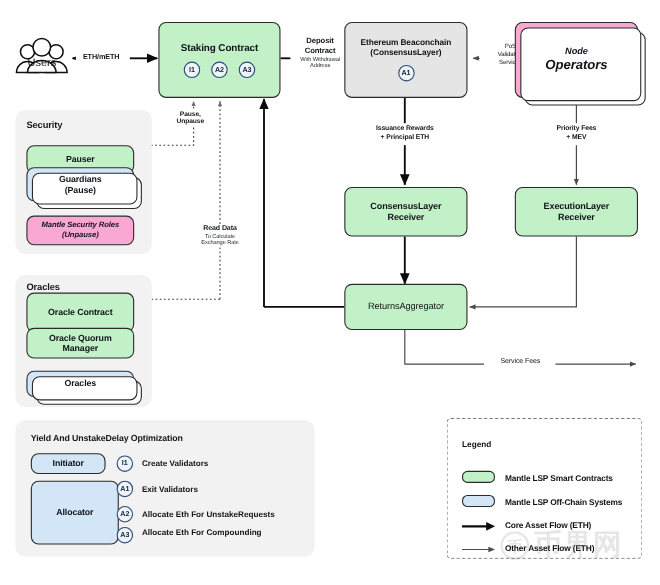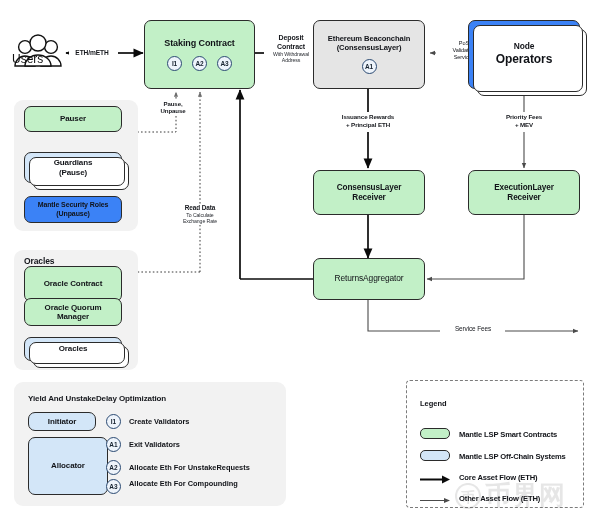--- a/index.html
+++ b/index.html
@@ -16,21 +16,21 @@
   .node{
     position:absolute;box-sizing:border-box;
     border:1px solid #2b2b2b;border-radius:7px;
     display:flex;flex-direction:column;align-items:center;justify-content:center;
     text-align:center;line-height:1.18;
     font-weight:700;letter-spacing:-0.1px;
   }
   .green{background:#c2f0c7;}
   .blue{background:#d3e6f8;}
   .grey{background:#e5e5e5;}
-  .white{background:#3b82f6;}
+  .white{background:#f9a8d4;font-style:italic;}
 
   
   .stack::before,.stack::after{
     content:"";position:absolute;box-sizing:border-box;
     border:1px solid #2b2b2b;border-radius:7px;background:#fff;
     z-index:-2;
   }
   .stack::before{left:4px;top:4px;right:-4px;bottom:-4px;}
   .stack::after{left:8px;top:8px;right:-8px;bottom:-8px;z-index:-3;}
   .stack{z-index:2;}
@@ -151,21 +151,21 @@
       <g fill="#fff" stroke="#111" stroke-width="1.4">
         <circle cx="13" cy="17" r="6.4"></circle>
         <path d="M3 36 a10 10 0 0 1 20 0 z"></path>
         <circle cx="39" cy="17" r="6.4"></circle>
         <path d="M29 36 a10 10 0 0 1 20 0 z"></path>
         <circle cx="26" cy="13" r="8"></circle>
         <path d="M13 36 a13 11 0 0 1 26 0 z"></path>
       </g>
     </svg>
   </div>
-  <div class="abs" style="left:12px;top:52px;width:52px;font-size:12px;font-weight:400;color:#111;">Users</div>
+  <div class="abs" style="left:12px;top:52px;width:52px;text-align:center;font-size:10px;font-weight:400;color:#111;">Users</div>
 
   <div class="node green" style="left:144px;top:20px;width:111px;height:69px;">
     <div style="font-size:9px;font-weight:700;">Staking Contract</div>
     <div style="display:flex;gap:10px;margin-top:8px;">
       <div class="badge-inline">I1</div>
       <div class="badge-inline">A2</div>
       <div class="badge-inline">A3</div>
     </div>
   </div>
 
@@ -230,21 +230,21 @@
 
   <div class="lbl" style="left:171px;top:204px;width:58px;font-size:6.4px;">
     <span>Read Data</span>
     <span class="sub">To Calculate</span>
     <span class="sub">Exchange Rate</span>
   </div>
 
   <div class="panel" style="left:14px;top:100px;width:124px;height:131px;"></div>
   <div class="panel-title" style="left:24px;top:108px;">Security</div>
 
-  <div class="node green" style="left:24px;top:106px;width:98px;height:26px;">
+  <div class="node green" style="left:24px;top:132px;width:98px;height:26px;">
     <div style="font-size:8px;">Pauser</div>
   </div>
 
   <div class="node blue stack" style="left:24px;top:152px;width:98px;height:31px;">
     <div style="font-size:8px;">Guardians</div>
     <div style="font-size:8px;">(Pause)</div>
   </div>
 
   <div class="node white" style="left:24px;top:196px;width:98px;height:27px;">
     <div style="font-size:7px;">Mantle Security Roles</div>

